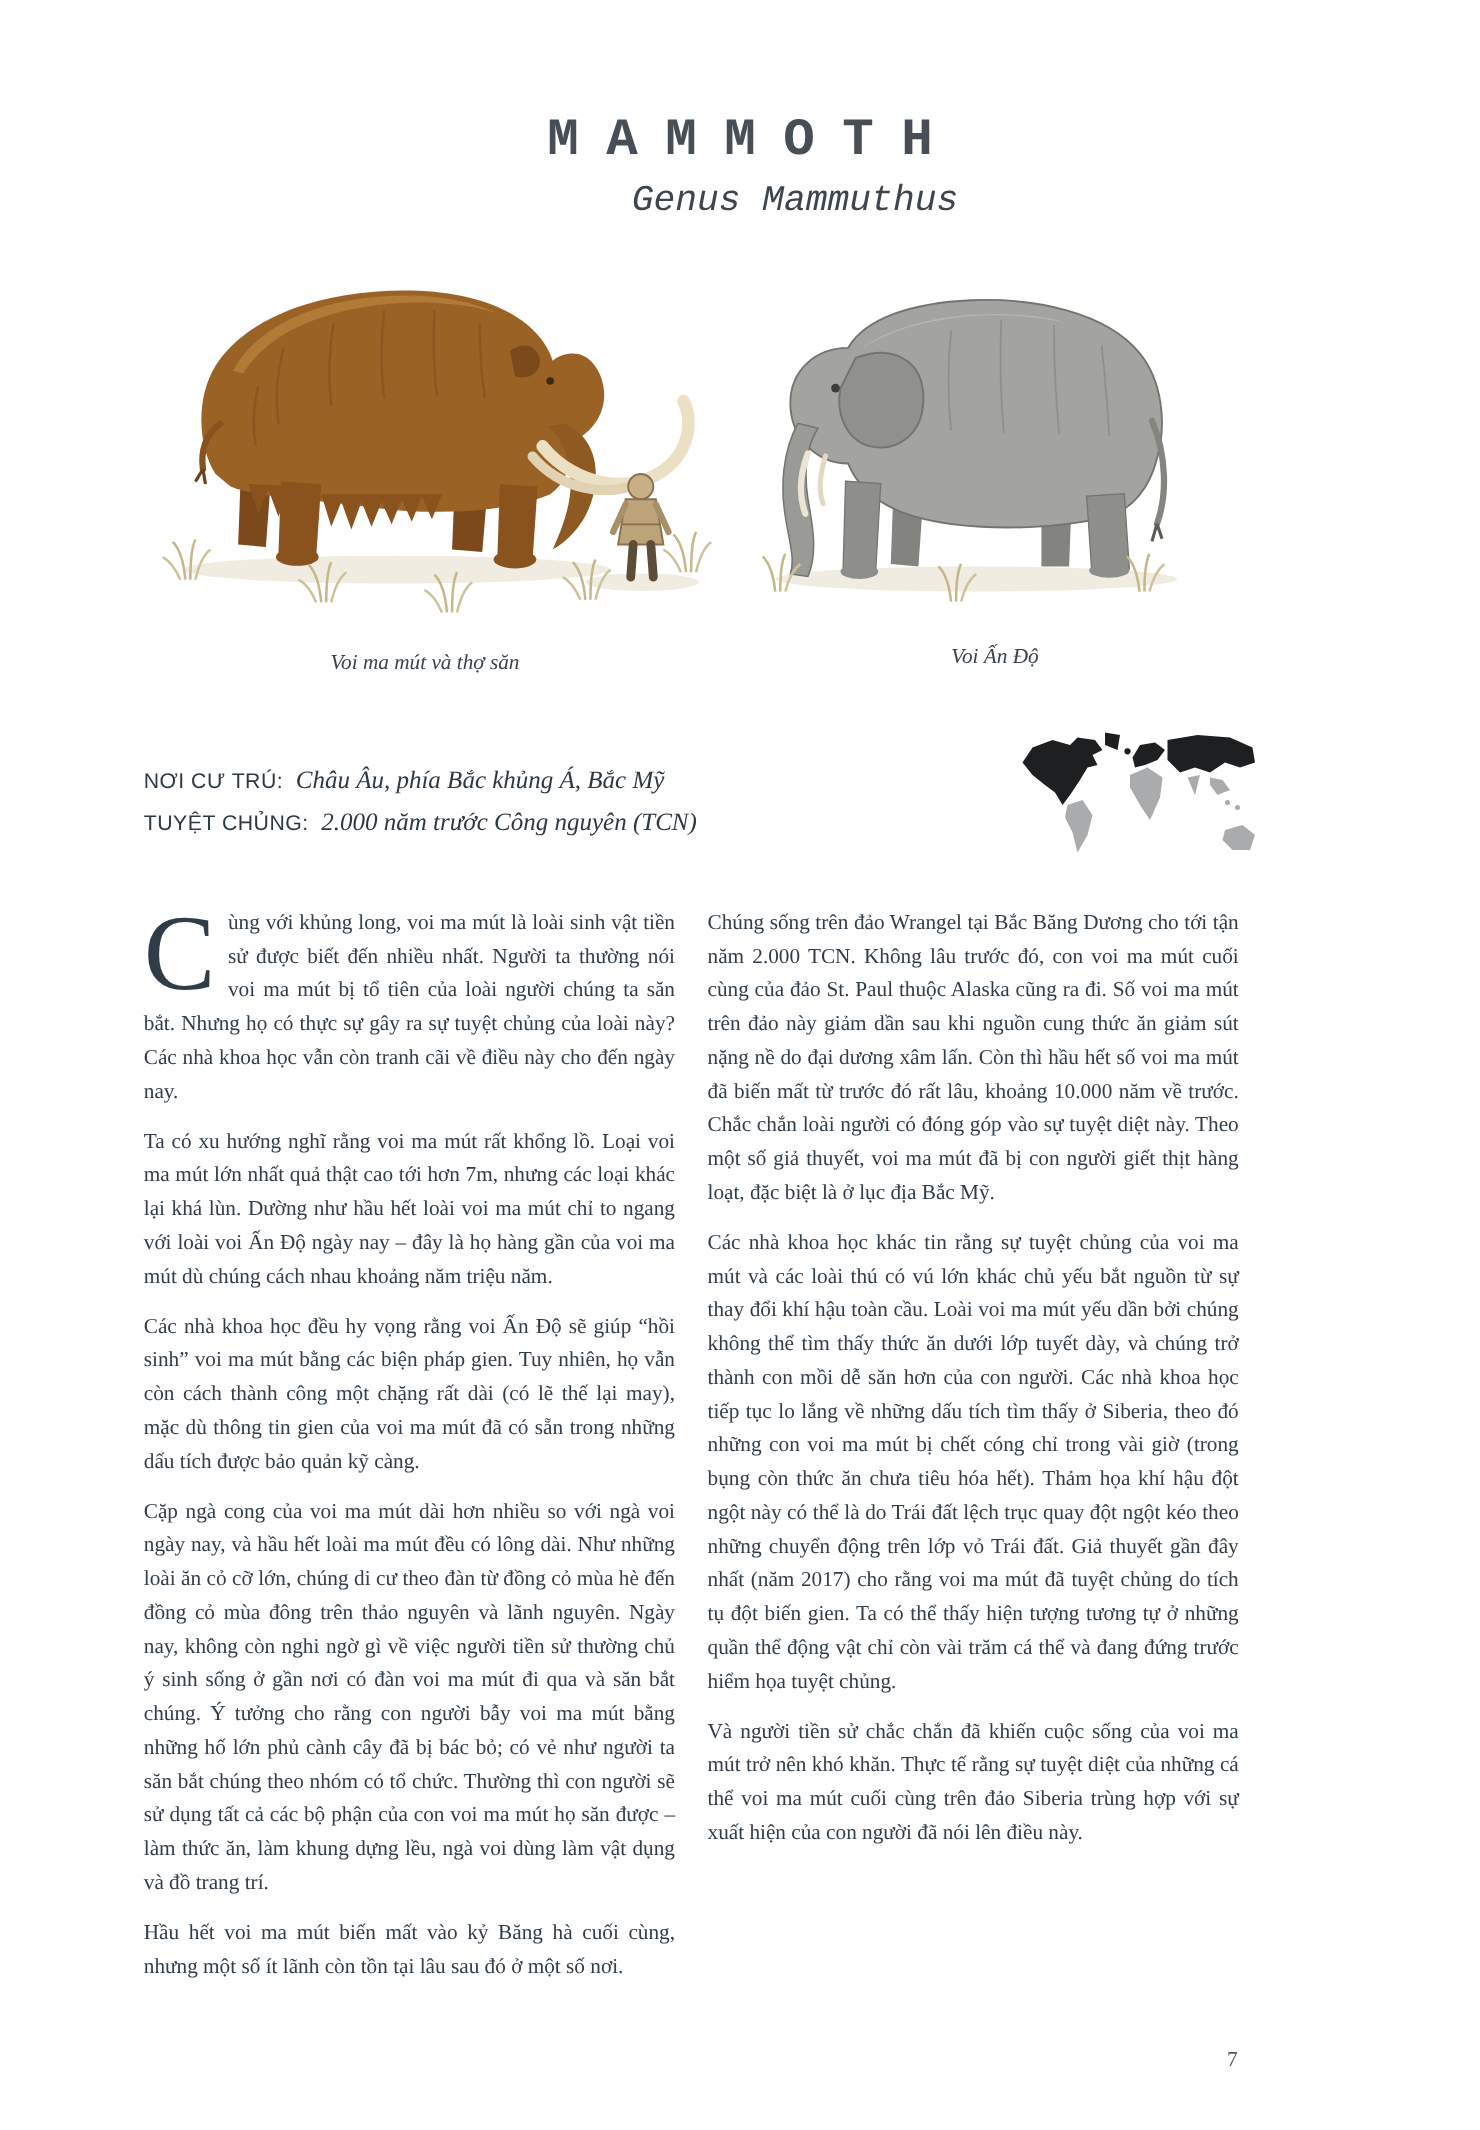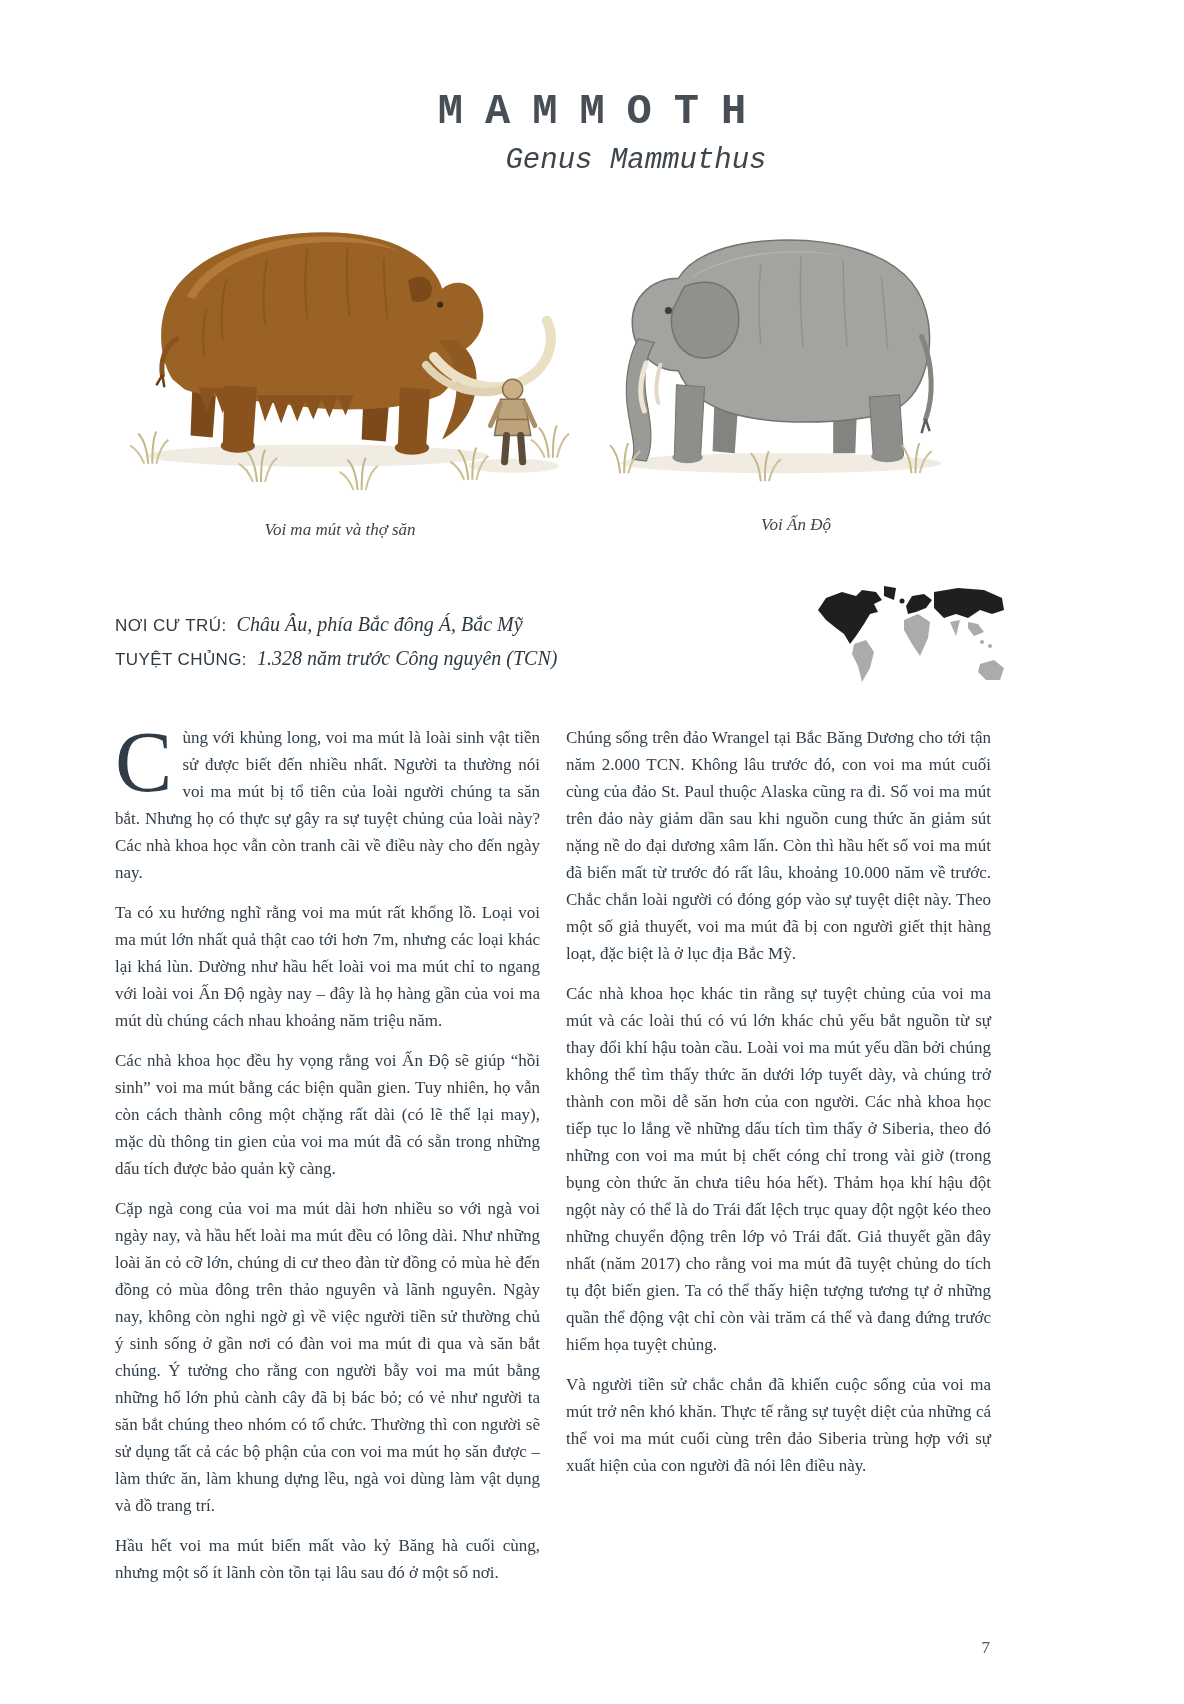--- a/index.html
+++ b/index.html
@@ -221,33 +221,33 @@
         <circle cx="170" cy="62" r="2"></circle>
         <circle cx="178" cy="66" r="2"></circle>
         <path d="M168 84 L182 80 L192 88 L188 100 L174 100 L166 92 Z"></path>
       </g>
     </svg>
   </div>
 
   <div class="infobox">
     <div class="fact-row">
       <span class="fact-label">NƠI CƯ TRÚ:</span>
-      <span class="fact-value">Châu Âu, phía Bắc đông Á, Bắc Mỹ</span>
+      <span class="fact-value">Châu Âu, phía Bắc khủng Á, Bắc Mỹ</span>
     </div>
     <div class="fact-row">
       <span class="fact-label">TUYỆT CHỦNG:</span>
-      <span class="fact-value">1.328 năm trước Công nguyên (TCN)</span>
+      <span class="fact-value">2.000 năm trước Công nguyên (TCN)</span>
     </div>
   </div>
 
   <div class="article">
     <div class="col">
       <p class="para"><span class="dropcap">C</span><span>ùng với khủng long, voi ma mút là loài sinh vật tiền sử được biết đến nhiều nhất. Người ta thường nói voi ma mút bị tổ tiên của loài người chúng ta săn bắt. Nhưng họ có thực sự gây ra sự tuyệt chủng của loài này? Các nhà khoa học vẫn còn tranh cãi về điều này cho đến ngày nay.</span></p>
       <p class="para">Ta có xu hướng nghĩ rằng voi ma mút rất khổng lồ. Loại voi ma mút lớn nhất quả thật cao tới hơn 7m, nhưng các loại khác lại khá lùn. Dường như hầu hết loài voi ma mút chỉ to ngang với loài voi Ấn Độ ngày nay – đây là họ hàng gần của voi ma mút dù chúng cách nhau khoảng năm triệu năm.</p>
-      <p class="para">Các nhà khoa học đều hy vọng rằng voi Ấn Độ sẽ giúp “hồi sinh” voi ma mút bằng các biện quần gien. Tuy nhiên, họ vẫn còn cách thành công một chặng rất dài (có lẽ thế lại may), mặc dù thông tin gien của voi ma mút đã có sẵn trong những dấu tích được bảo quản kỹ càng.</p>
+      <p class="para">Các nhà khoa học đều hy vọng rằng voi Ấn Độ sẽ giúp “hồi sinh” voi ma mút bằng các biện pháp gien. Tuy nhiên, họ vẫn còn cách thành công một chặng rất dài (có lẽ thế lại may), mặc dù thông tin gien của voi ma mút đã có sẵn trong những dấu tích được bảo quản kỹ càng.</p>
       <p class="para">Cặp ngà cong của voi ma mút dài hơn nhiều so với ngà voi ngày nay, và hầu hết loài ma mút đều có lông dài. Như những loài ăn cỏ cỡ lớn, chúng di cư theo đàn từ đồng cỏ mùa hè đến đồng cỏ mùa đông trên thảo nguyên và lãnh nguyên. Ngày nay, không còn nghi ngờ gì về việc người tiền sử thường chủ ý sinh sống ở gần nơi có đàn voi ma mút đi qua và săn bắt chúng. Ý tưởng cho rằng con người bẫy voi ma mút bằng những hố lớn phủ cành cây đã bị bác bỏ; có vẻ như người ta săn bắt chúng theo nhóm có tổ chức. Thường thì con người sẽ sử dụng tất cả các bộ phận của con voi ma mút họ săn được – làm thức ăn, làm khung dựng lều, ngà voi dùng làm vật dụng và đồ trang trí.</p>
       <p class="para">Hầu hết voi ma mút biến mất vào kỷ Băng hà cuối cùng, nhưng một số ít lãnh còn tồn tại lâu sau đó ở một số nơi.</p>
     </div>
     <div class="col">
       <p class="para">Chúng sống trên đảo Wrangel tại Bắc Băng Dương cho tới tận năm 2.000 TCN. Không lâu trước đó, con voi ma mút cuối cùng của đảo St. Paul thuộc Alaska cũng ra đi. Số voi ma mút trên đảo này giảm dần sau khi nguồn cung thức ăn giảm sút nặng nề do đại dương xâm lấn. Còn thì hầu hết số voi ma mút đã biến mất từ trước đó rất lâu, khoảng 10.000 năm về trước. Chắc chắn loài người có đóng góp vào sự tuyệt diệt này. Theo một số giả thuyết, voi ma mút đã bị con người giết thịt hàng loạt, đặc biệt là ở lục địa Bắc Mỹ.</p>
       <p class="para">Các nhà khoa học khác tin rằng sự tuyệt chủng của voi ma mút và các loài thú có vú lớn khác chủ yếu bắt nguồn từ sự thay đổi khí hậu toàn cầu. Loài voi ma mút yếu dần bởi chúng không thể tìm thấy thức ăn dưới lớp tuyết dày, và chúng trở thành con mồi dễ săn hơn của con người. Các nhà khoa học tiếp tục lo lắng về những dấu tích tìm thấy ở Siberia, theo đó những con voi ma mút bị chết cóng chỉ trong vài giờ (trong bụng còn thức ăn chưa tiêu hóa hết). Thảm họa khí hậu đột ngột này có thể là do Trái đất lệch trục quay đột ngột kéo theo những chuyển động trên lớp vỏ Trái đất. Giả thuyết gần đây nhất (năm 2017) cho rằng voi ma mút đã tuyệt chủng do tích tụ đột biến gien. Ta có thể thấy hiện tượng tương tự ở những quần thể động vật chỉ còn vài trăm cá thể và đang đứng trước hiểm họa tuyệt chủng.</p>
       <p class="para">Và người tiền sử chắc chắn đã khiến cuộc sống của voi ma mút trở nên khó khăn. Thực tế rằng sự tuyệt diệt của những cá thể voi ma mút cuối cùng trên đảo Siberia trùng hợp với sự xuất hiện của con người đã nói lên điều này.</p>
     </div>
   </div>
 

